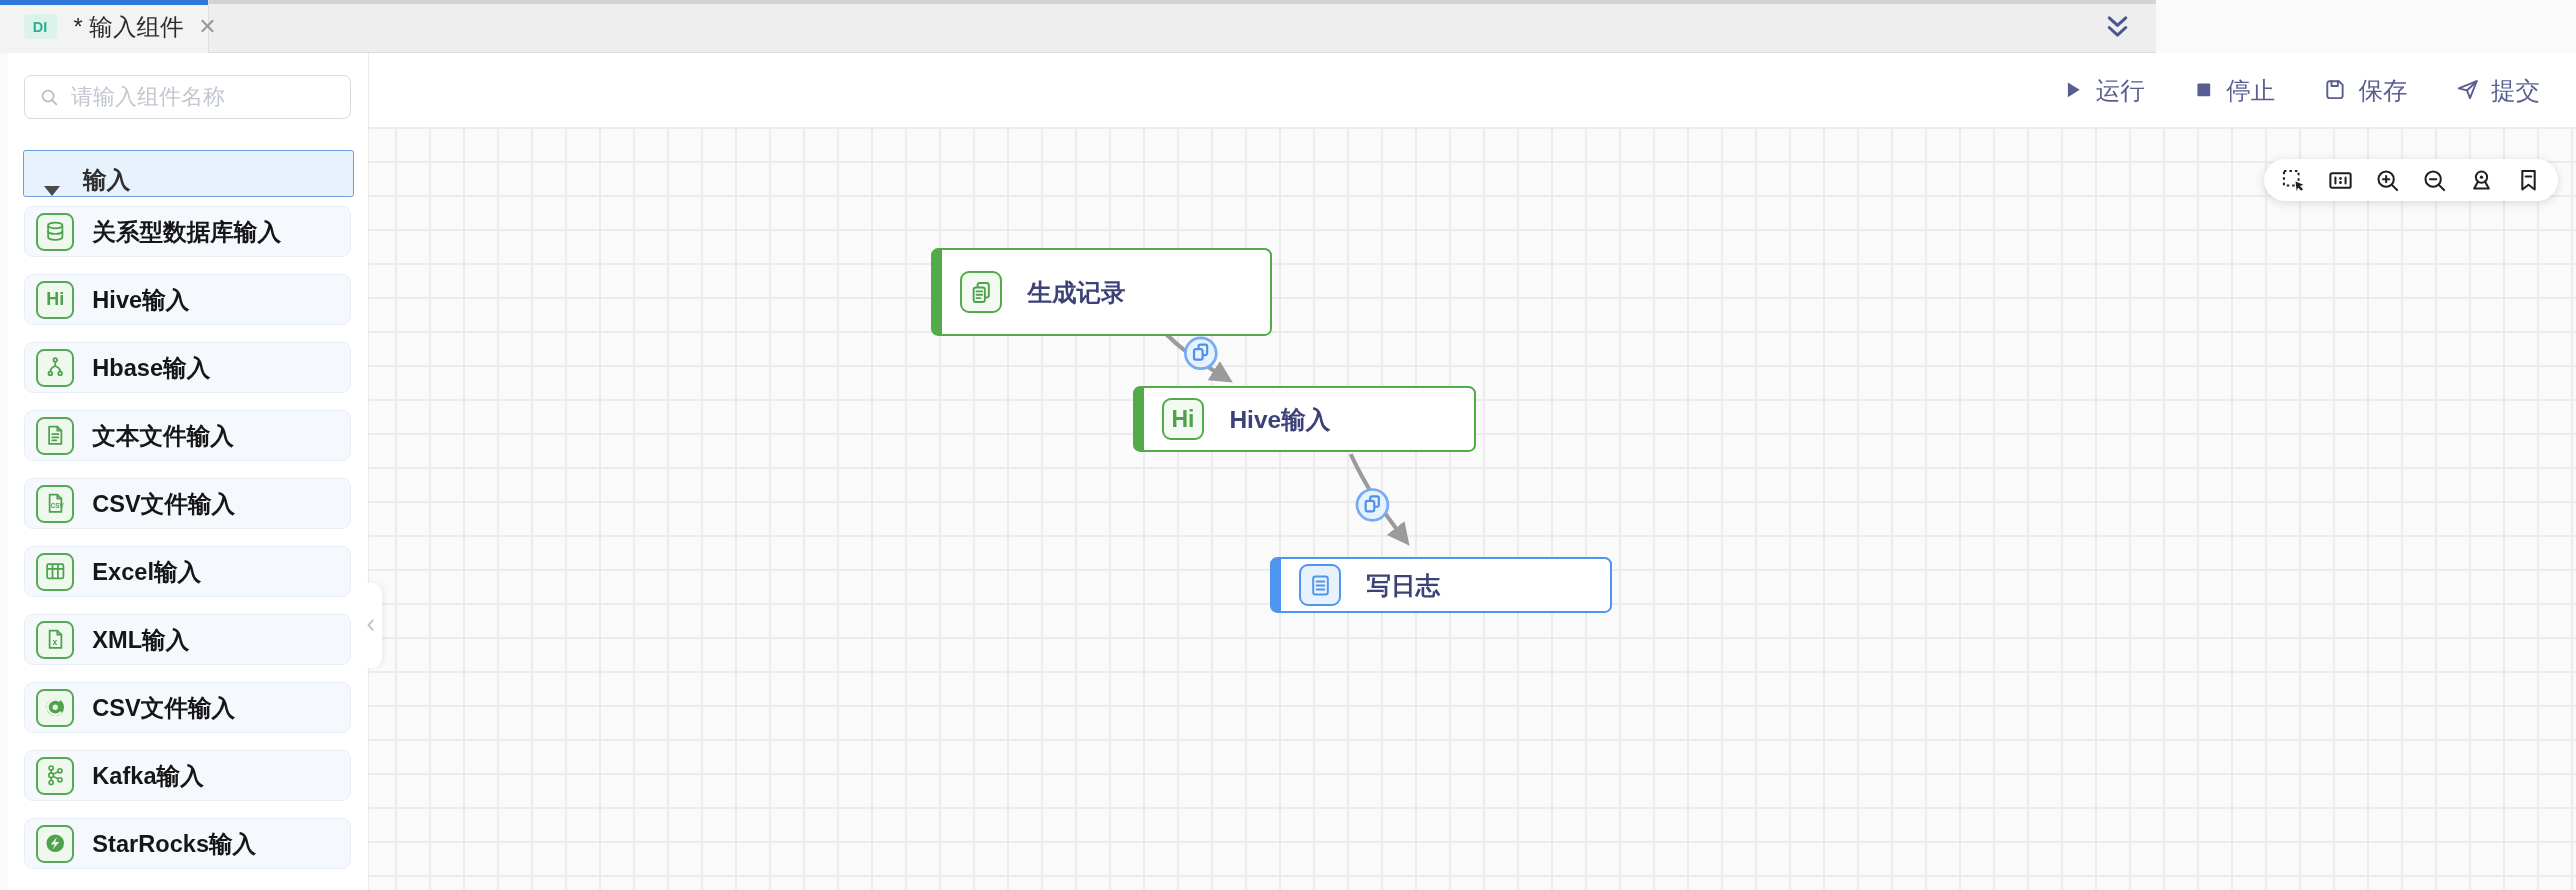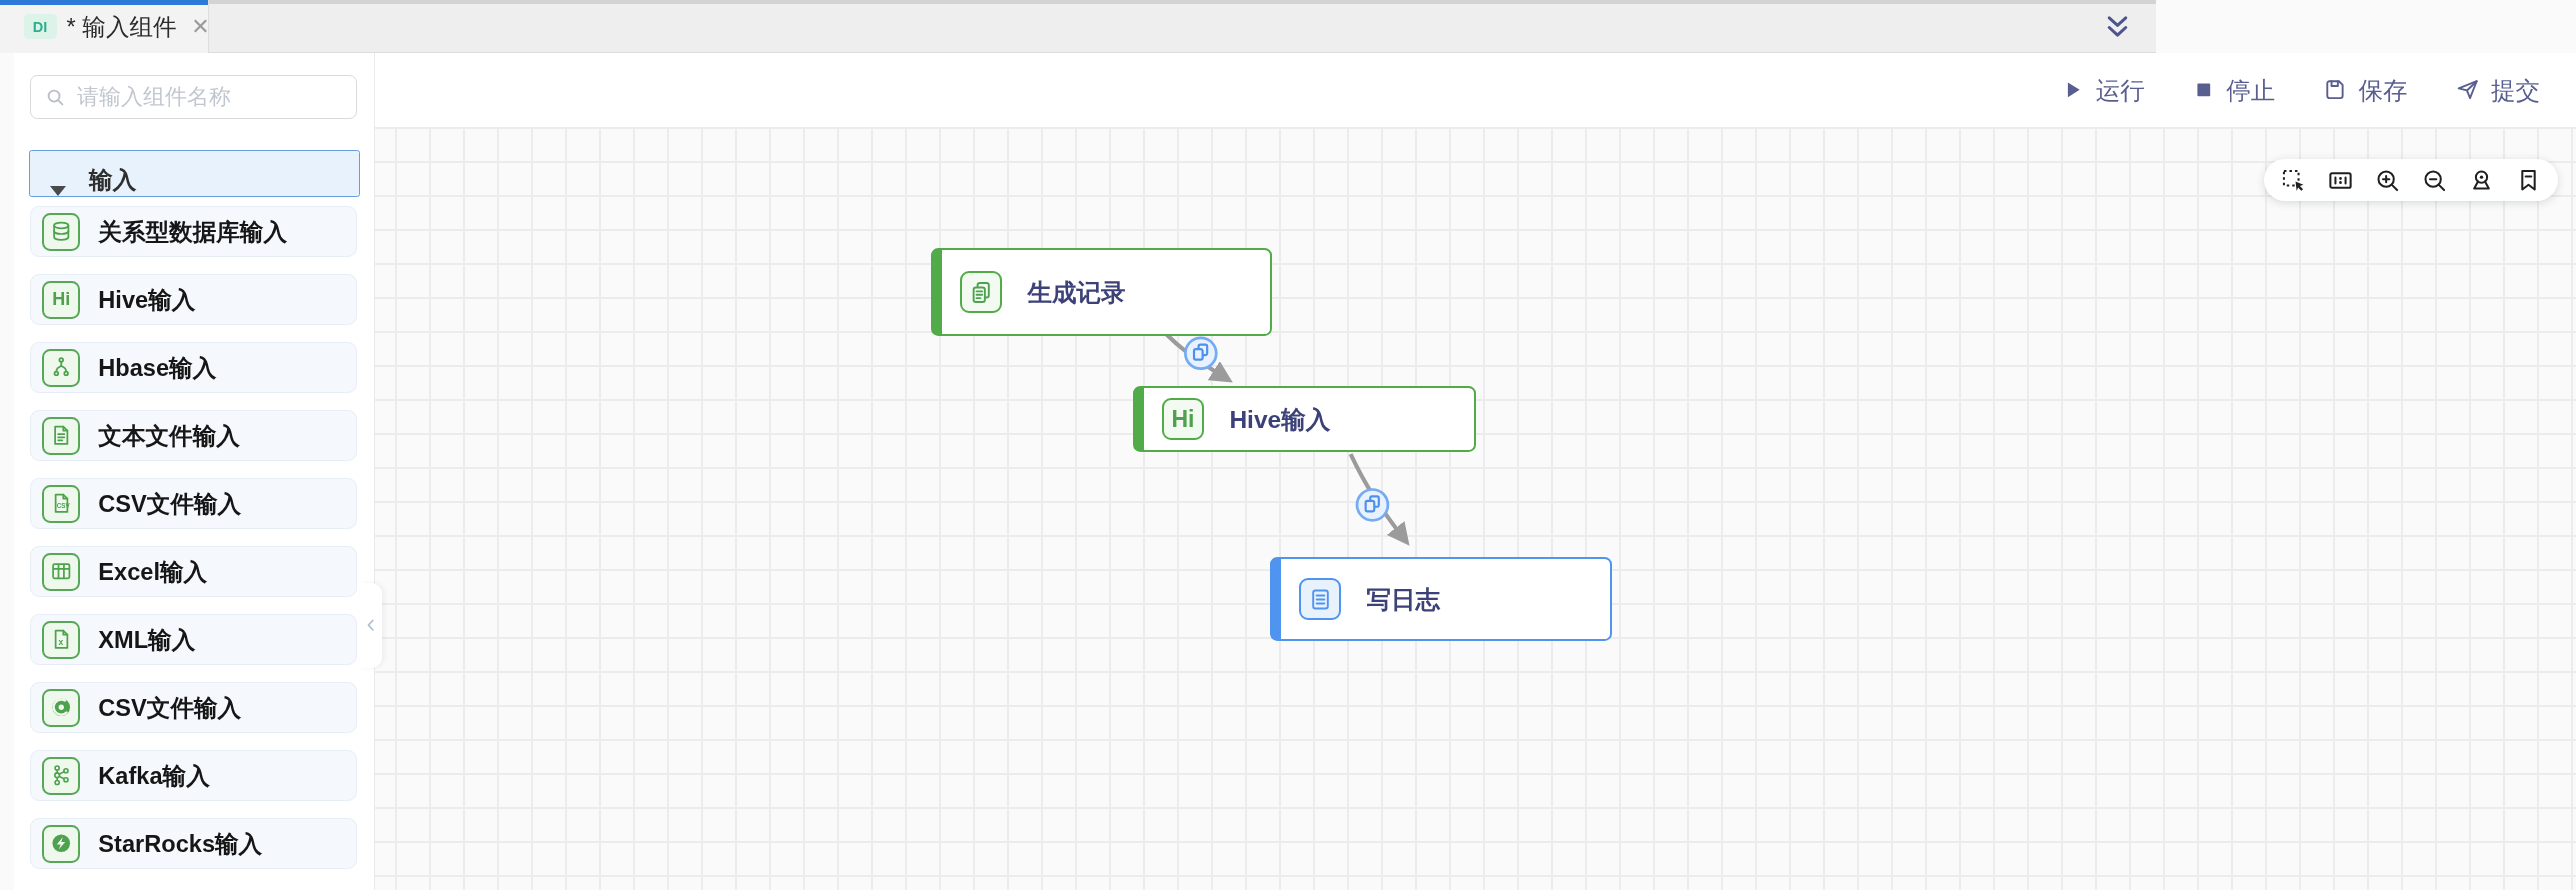--- a/index.html
+++ b/index.html
@@ -8,26 +8,26 @@
 
   
   .tabstrip { position:absolute; left:0; top:0; width:2156px; height:53px;
     background:#eeeeee; border-bottom:0.9px solid #dcdcdc; z-index:5; }
   .tabstrip::before { content:""; position:absolute; left:0; top:0; width:100%; height:3.6px; background:#d3d3d3; }
   .tab-active { position:absolute; left:0; top:0; width:209px; height:53px; background:#f3f3f3;
     border-right:0.9px solid #dddddd; display:flex; align-items:center; padding-left:23.6px; }
   .tab-active::before { content:""; position:absolute; left:0; top:0; width:100%; height:4.5px; background:#2e79d8; }
   .tab-badge { min-width:33px; height:24.5px; border-radius:4.5px; background:#dcf3ea; color:#2fae8f;
     font-size:14.5px; font-weight:bold; display:flex; align-items:center; justify-content:center; padding:0 4.5px; }
-  .tab-title { margin-left:10px; font-size:23.6px; color:#2b2b2b; white-space:nowrap; }
+  .tab-title { margin-left:17px; font-size:23.6px; color:#2b2b2b; white-space:nowrap; }
   .tab-close { margin-left:14.5px; font-size:22px; color:#9a9a9a; line-height:1; }
   .collapse-all { position:absolute; right:22px; top:11px; width:33px; height:33px; }
 
   
-  .sidebar { position:absolute; left:14px; top:53px; width:361px; bottom:0; background:#ffffff;
+  .sidebar { position:absolute; left:8px; top:53px; width:361px; bottom:0; background:#ffffff;
     border-right:0.9px solid #eaeaea; z-index:4; }
   .search-box { position:relative; margin:22px 0 0 16.3px; width:327px; height:44px;
     border:1.8px solid #d9d9d9; border-radius:7.3px; background:#fff; display:flex; align-items:center; padding-left:12.7px; }
   .search-box svg { flex:0 0 auto; }
   .search-box input { border:none; outline:none; background:transparent; margin-left:11px;
     font-size:22px; color:#333; width:254px; font-family:inherit; }
   .search-box input::placeholder { color:#c2c7cf; }
   .section-head { margin:31px 0 0 14.5px; width:331px; height:47px; background:#e8f2fc;
     border:1.8px solid #659fe0; border-radius:2.7px; display:flex; align-items:flex-end; padding-left:20px; }
   .tri-down { width:0; height:0; border-left:8.2px solid transparent; border-right:8.2px solid transparent;
@@ -281,21 +281,21 @@
     <span class="node-label">生成记录</span>
   </div>
 
   <div class="node green" style="left:1133px; top:386px; width:343px; height:66px;">
     <span class="node-icon">
       <span class="icon-text">Hi</span>
     </span>
     <span class="node-label">Hive输入</span>
   </div>
 
-  <div class="node blue" style="left:1270px; top:557px; width:342px; height:84px;">
+  <div class="node blue" style="left:1270px; top:557px; width:342px; height:56px;">
     <span class="node-icon">
       <svg width="27" height="27" viewBox="0 0 24 24" fill="none" stroke="#4f94ee" stroke-width="1.7" stroke-linecap="round" stroke-linejoin="round">
         <rect x="5.5" y="4" width="13" height="16" rx="2"></rect>
         <path d="M8.6 8.5h6.8M8.6 12h6.8M8.6 15.5h6.8"></path>
       </svg>
     </span>
     <span class="node-label">写日志</span>
   </div>
 </div>
 

